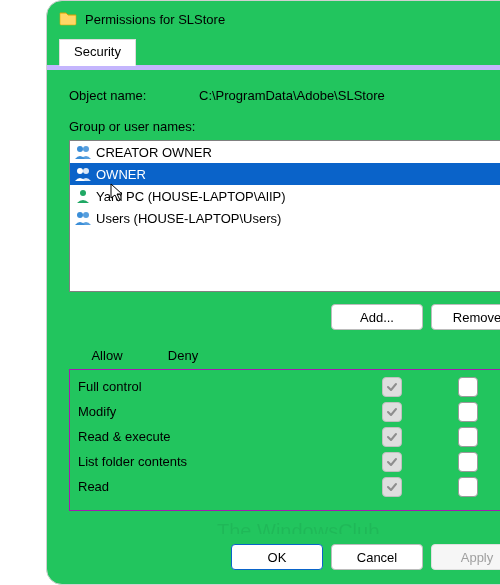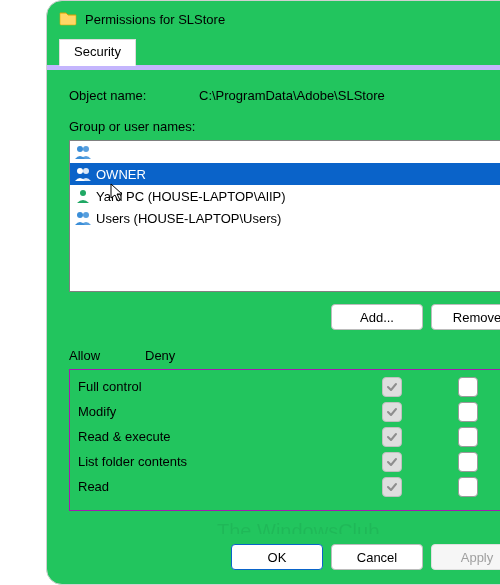--- a/index.html
+++ b/index.html
@@ -129,21 +129,21 @@
 
   
   .perm-header {
     display: flex;
     margin-top: 18px;
     margin-bottom: 6px;
   }
   .perm-header .name { flex: 1; }
   .perm-header .col {
     width: 76px;
-    text-align: left;
+    text-align: center;
   }
 
   .perm-box {
     border: 1px solid #a21caf;
     height: 140px;
     display: flex;
   }
   .perm-scroll {
     flex: 1;
     overflow: hidden;
@@ -262,20 +262,21 @@
     <div class="listbox" id="principal-list">
         <div class="listitem">
           <span class="ico">
             <svg width="18" height="16" viewBox="0 0 18 16">
               <circle cx="6" cy="5" r="3" fill="#3a8ed8"></circle>
               <circle cx="12" cy="5" r="3" fill="#3a8ed8" opacity="0.85"></circle>
               <path d="M1 15 Q6 9 11 15 Z" fill="#3a8ed8"></path>
               <path d="M7 15 Q12 9 17 15 Z" fill="#3a8ed8" opacity="0.85"></path>
             </svg>
           </span>
+          <span>CREATOR OWNER</span>
         </div>
         <div class="listitem selected">
           <span class="ico">
             <svg width="18" height="16" viewBox="0 0 18 16">
               <circle cx="6" cy="5" r="3" fill="#ffffff"></circle>
               <circle cx="12" cy="5" r="3" fill="#ffffff" opacity="0.85"></circle>
               <path d="M1 15 Q6 9 11 15 Z" fill="#ffffff"></path>
               <path d="M7 15 Q12 9 17 15 Z" fill="#ffffff" opacity="0.85"></path>
             </svg>
           </span>

